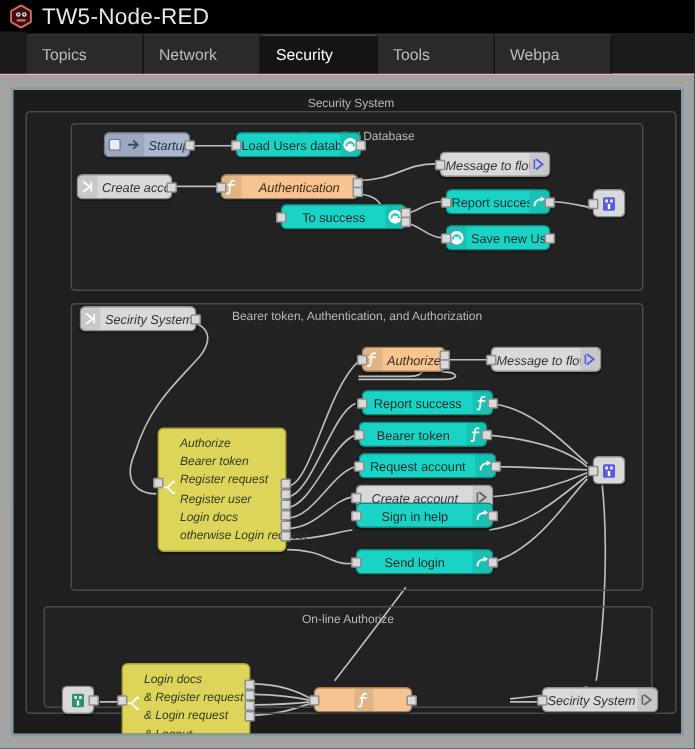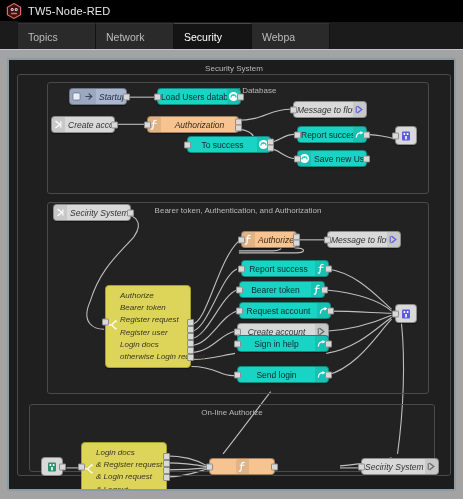--- a/index.html
+++ b/index.html
@@ -10,21 +10,21 @@
     -webkit-font-smoothing:antialiased;
   }
 
   
   .titlebar{
     height:22px;width:463px;background:#000000;
     display:flex;align-items:center;gap:6px;padding-left:6px;
     box-sizing:border-box;
   }
   .nr-logo{width:16px;height:16px;position:relative;flex:0 0 auto;}
-  .app-title{color:#e8e8e8;font-size:11px;letter-spacing:.2px;}
+  .app-title{color:#e8e8e8;font-size:15px;letter-spacing:.2px;}
 
   
   .tabstrip{
     height:28px;width:463px;background:#1b1b1b;
     display:flex;align-items:flex-end;box-sizing:border-box;
     border-bottom:1px solid #f9a8d4;
   }
   .tabstrip .lead{width:18px;height:28px;background:#1b1b1b;}
   .tab{
     height:26px;line-height:26px;background:#2a2a2a;
@@ -130,20 +130,21 @@
     </svg>
   </span>
   <span class="app-title">TW5-Node-RED</span>
 </div>
 
 <div class="tabstrip">
   <div class="lead"></div>
   <div class="tab">Topics</div>
   <div class="tab">Network</div>
   <div class="tab active">Security</div>
+  <div class="tab">Tools</div>
   <div class="tab">Webpa</div>
 </div>
 
 <div class="editor-shell">
  <div class="canvas">
 
   <svg class="wires" viewBox="0 0 449 427" preserveAspectRatio="none">
 
     <path d="M118 37 C130 37 136 37 148 37"></path>
     <path d="M106 64 C120 64 124 64 138 64"></path>
@@ -231,21 +232,21 @@
   </div>
 
   <div class="node orange" style="left:138px;top:56px;width:92px;">
     <span class="port in"></span>
     <span class="ic left">
       <svg width="9" height="11" viewBox="0 0 10 12">
             <path d="M6.8 1.6C5 1.2 4.2 2 4 3.6L3.3 9.6c-.2 1.4-1 1.7-1.9 1.3" stroke="#fff" stroke-width="1.3" fill="none" stroke-linecap="round"></path>
             <path d="M2.4 4.6h4.4" stroke="#fff" stroke-width="1.3" stroke-linecap="round"></path>
           </svg>
     </span>
-    <span class="lbl">Authorization</span>
+    <span class="lbl">Authentication</span>
     <span class="port out" style="top:32%;"></span>
     <span class="port out" style="top:72%;"></span>
   </div>
 
   <div class="node grey" style="left:284px;top:41px;width:74px;">
     <span class="port in"></span>
     <span class="lbl">Message to flows</span>
     <span class="ic right">
       <svg width="9" height="9" viewBox="0 0 10 10">
             <path d="M3 1.5 L7.5 5 L3 8.5" stroke="#5b5be0" stroke-width="1.4" fill="none" stroke-linecap="round"></path>

